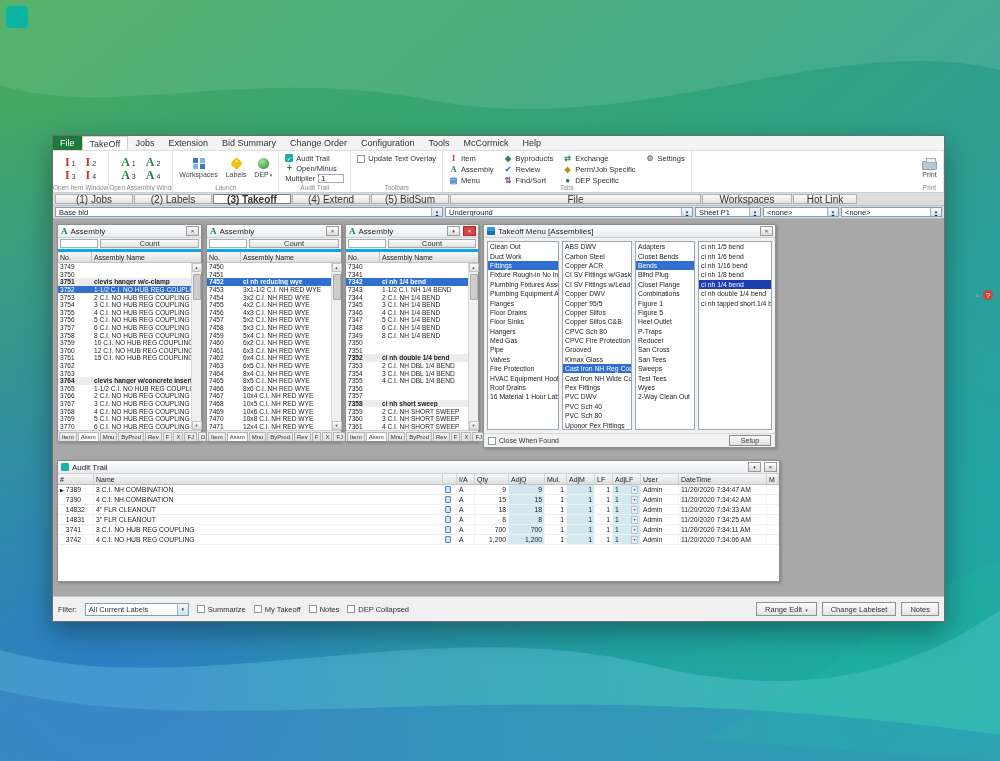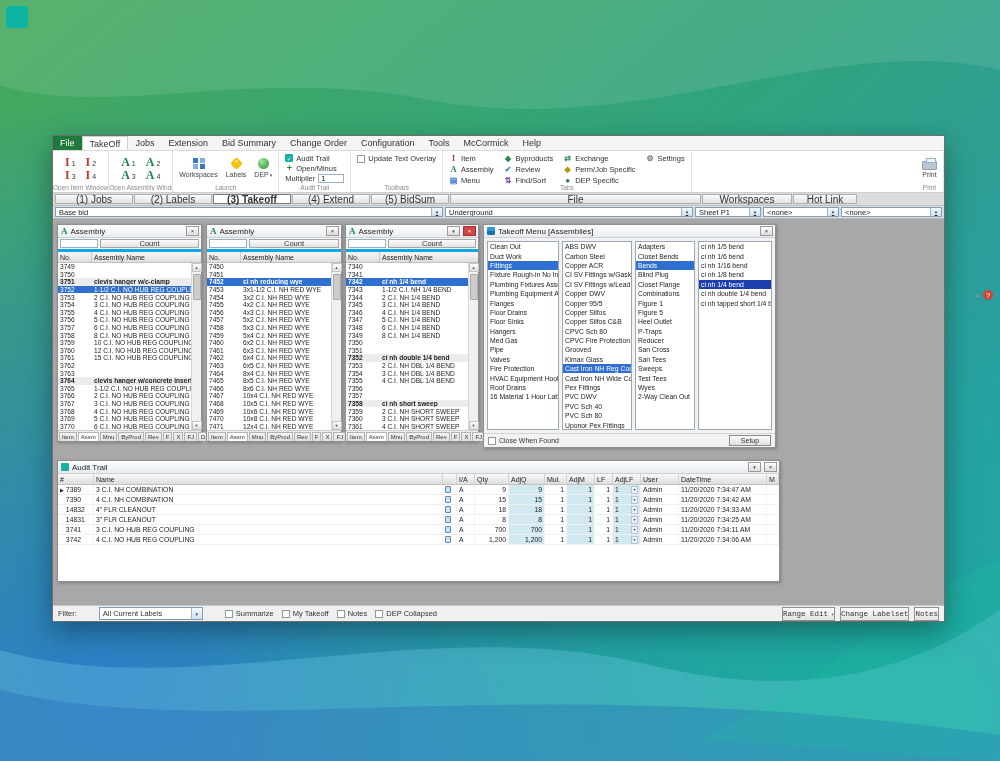--- a/index.html
+++ b/index.html
@@ -135,25 +135,25 @@
 .numc{justify-content:flex-end;}
 .adj{background:#d2e9f2;}
 .cur-arrow{visibility:hidden;font-size:5px;margin-right:2px;color:#222;}
 .cur-arrow::before{content:"▶";}
 .cur-arrow.show{visibility:visible;}
 .detail-icon{width:6px;height:7px;border:1px solid #5b87b8;background:#cfe3f7;border-radius:1px;}
 .dd{margin-left:auto;width:7px;height:8px;border:1px solid #b7c6d2;background:#e9f0f5;display:flex;align-items:center;justify-content:center;font-size:4px;color:#446;flex:0 0 auto;}
 .dd::after{content:"▾";}
 .afill{flex:1;background:#fff;}
 
-.filterbar{height:16px;background:#f0f0f0;border-top:1px solid #c6c6c6;display:flex;align-items:center;padding:0 5px;gap:22px;font-size:7.5px;flex:0 0 auto;color:#333;}
+.filterbar{height:25px;background:#f0f0f0;border-top:1px solid #c6c6c6;display:flex;align-items:center;padding:0 5px;gap:8px;font-size:7.5px;flex:0 0 auto;color:#333;}
 .fcombo{width:104px;height:13px;background:#fff;border:1px solid #7f9db9;display:flex;align-items:center;padding-left:3px;font-size:7.5px;}
 .fcb{display:flex;align-items:center;gap:3px;white-space:nowrap;}
 .fbtns{margin-left:auto;display:flex;gap:5px;}
-.fbtn{height:14px;border:1px solid #909090;background:linear-gradient(#fcfcfc,#e3e3e3);display:flex;align-items:center;justify-content:center;padding:0 0;font-size:7.5px;gap:3px;color:#333;font-family:Liberation Mono, monospace;}
+.fbtn{height:14px;border:1px solid #909090;background:linear-gradient(#fcfcfc,#e3e3e3);display:flex;align-items:center;justify-content:center;padding:0 8px;font-size:7.5px;gap:3px;color:#333;}
 .dd-caret::after{content:"▾";font-size:5px;color:#555;}
 </style>
 </head>
 <body>
 
 <svg class="wave" viewBox="0 0 1000 761" preserveAspectRatio="none" aria-hidden="true">
   <path d="M0,0 H1000 V70 C830,30 640,140 430,100 C250,65 110,120 0,85 Z" fill="rgba(255,255,255,0.10)"></path>
   <path d="M1000,761 H0 V650 C190,705 430,610 650,665 C830,708 935,655 1000,610 Z" fill="rgba(130,215,240,0.28)"></path>
   <path d="M0,761 V690 C230,745 500,665 1000,735 V761 Z" fill="rgba(30,90,180,0.28)"></path>
   <path d="M1000,761 V560 C900,600 830,680 700,740 L1000,761 Z" fill="rgba(30,190,165,0.22)"></path>

